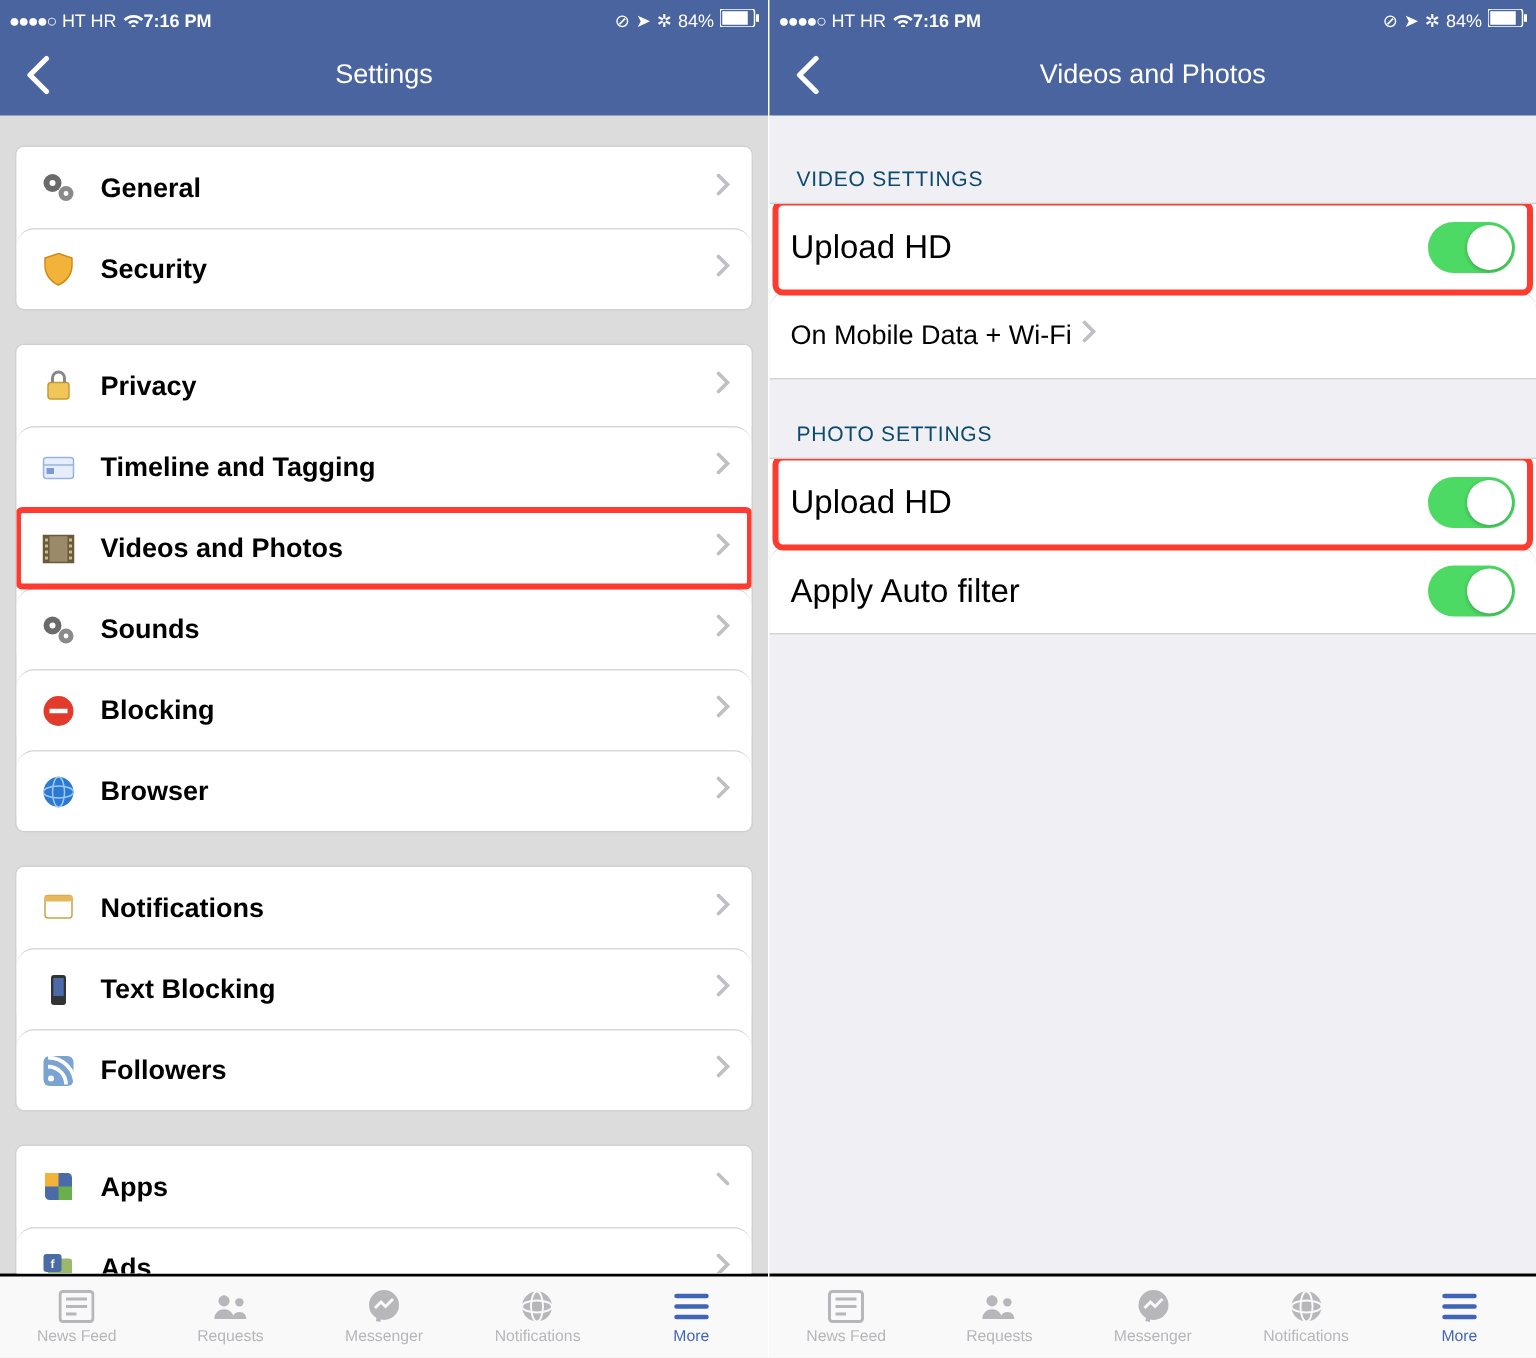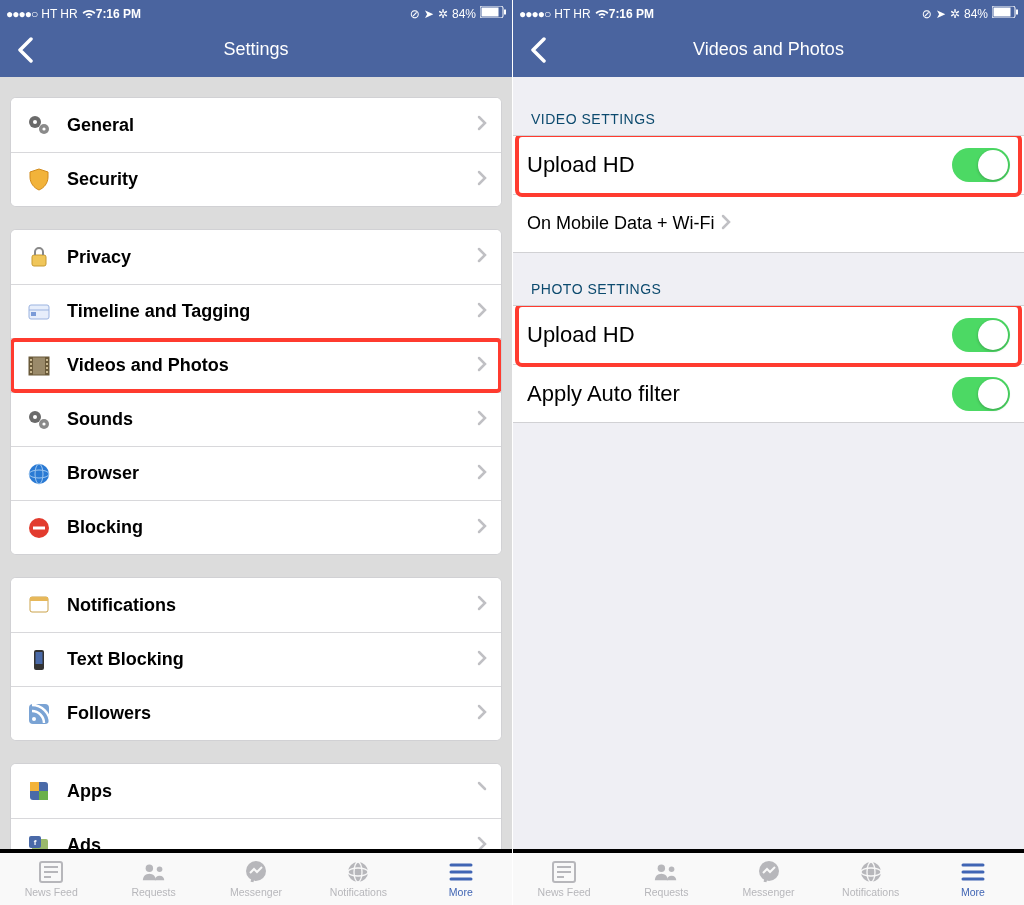--- a/index.html
+++ b/index.html
@@ -88,21 +88,21 @@
 
   .row {
     display: flex;
     align-items: center;
     padding: 0 14px;
     background:#fff;
     position:relative;
   }
   .group .row { height: 54px; }
   .group.flat .row { height: 58px; }
-  .row + .row { border-top: 1px solid #e4e4e7; }
+  .row + .row { border-top: 1px solid #e4e4e7; border-radius: 12px; }
   .group .row + .row { border-top: 1px solid #d8d8db; }
 
   .row .ricon {
     width: 28px; height:28px;
     margin-right: 14px;
     display:flex; align-items:center; justify-content:center;
     flex-shrink:0;
   }
   .row .label {
     font-size: 18px;
@@ -149,21 +149,21 @@
     background:#fff;
     border-radius:50%;
     top:2px; right:2px;
     box-shadow: 0 1px 3px rgba(0,0,0,0.25);
   }
 
   
   .tabbar {
     height: 56px;
     background: #f9f9f9;
-    border-top: 4px solid #000000;
+    border-top: 2px solid #000000;
     display: flex;
   }
   .tab {
     flex:1;
     display:flex;
     flex-direction:column;
     align-items:center;
     justify-content:center;
     gap:2px;
     color:#b7b7bb;
@@ -299,38 +299,38 @@
             </svg>
           </span>
         <span class="label">Sounds</span>
         <span class="chev"><svg width="10" height="16" viewBox="0 0 10 16">
               <path d="M2 2l6 6-6 6" stroke="#c0c0c4" stroke-width="2.5" fill="none" stroke-linecap="round"></path>
             </svg></span>
       </div>
       <div class="row">
         <span class="ricon">
             <svg width="26" height="26" viewBox="0 0 26 26">
+              <circle cx="13" cy="13" r="10" fill="#e23b2e"></circle>
+              <rect x="7" y="11.5" width="12" height="3" fill="#fff"></rect>
+            </svg>
+          </span>
+        <span class="label">Blocking</span>
+        <span class="chev"><svg width="10" height="16" viewBox="0 0 10 16">
+              <path d="M2 2l6 6-6 6" stroke="#c0c0c4" stroke-width="2.5" fill="none" stroke-linecap="round"></path>
+            </svg></span>
+      </div>
+      <div class="row">
+        <span class="ricon">
+            <svg width="26" height="26" viewBox="0 0 26 26">
               <circle cx="13" cy="13" r="10" fill="#2a7ad4"></circle>
               <ellipse cx="13" cy="13" rx="10" ry="4" fill="none" stroke="#9ec7f0"></ellipse>
               <ellipse cx="13" cy="13" rx="4" ry="10" fill="none" stroke="#9ec7f0"></ellipse>
             </svg>
           </span>
         <span class="label">Browser</span>
-        <span class="chev"><svg width="10" height="16" viewBox="0 0 10 16">
-              <path d="M2 2l6 6-6 6" stroke="#c0c0c4" stroke-width="2.5" fill="none" stroke-linecap="round"></path>
-            </svg></span>
-      </div>
-      <div class="row">
-        <span class="ricon">
-            <svg width="26" height="26" viewBox="0 0 26 26">
-              <circle cx="13" cy="13" r="10" fill="#e23b2e"></circle>
-              <rect x="7" y="11.5" width="12" height="3" fill="#fff"></rect>
-            </svg>
-          </span>
-        <span class="label">Blocking</span>
         <span class="chev"><svg width="10" height="16" viewBox="0 0 10 16">
               <path d="M2 2l6 6-6 6" stroke="#c0c0c4" stroke-width="2.5" fill="none" stroke-linecap="round"></path>
             </svg></span>
       </div>
     </div>
 
     <div class="group">
       <div class="row">
         <span class="ricon">
             <svg width="26" height="26" viewBox="0 0 26 26">

